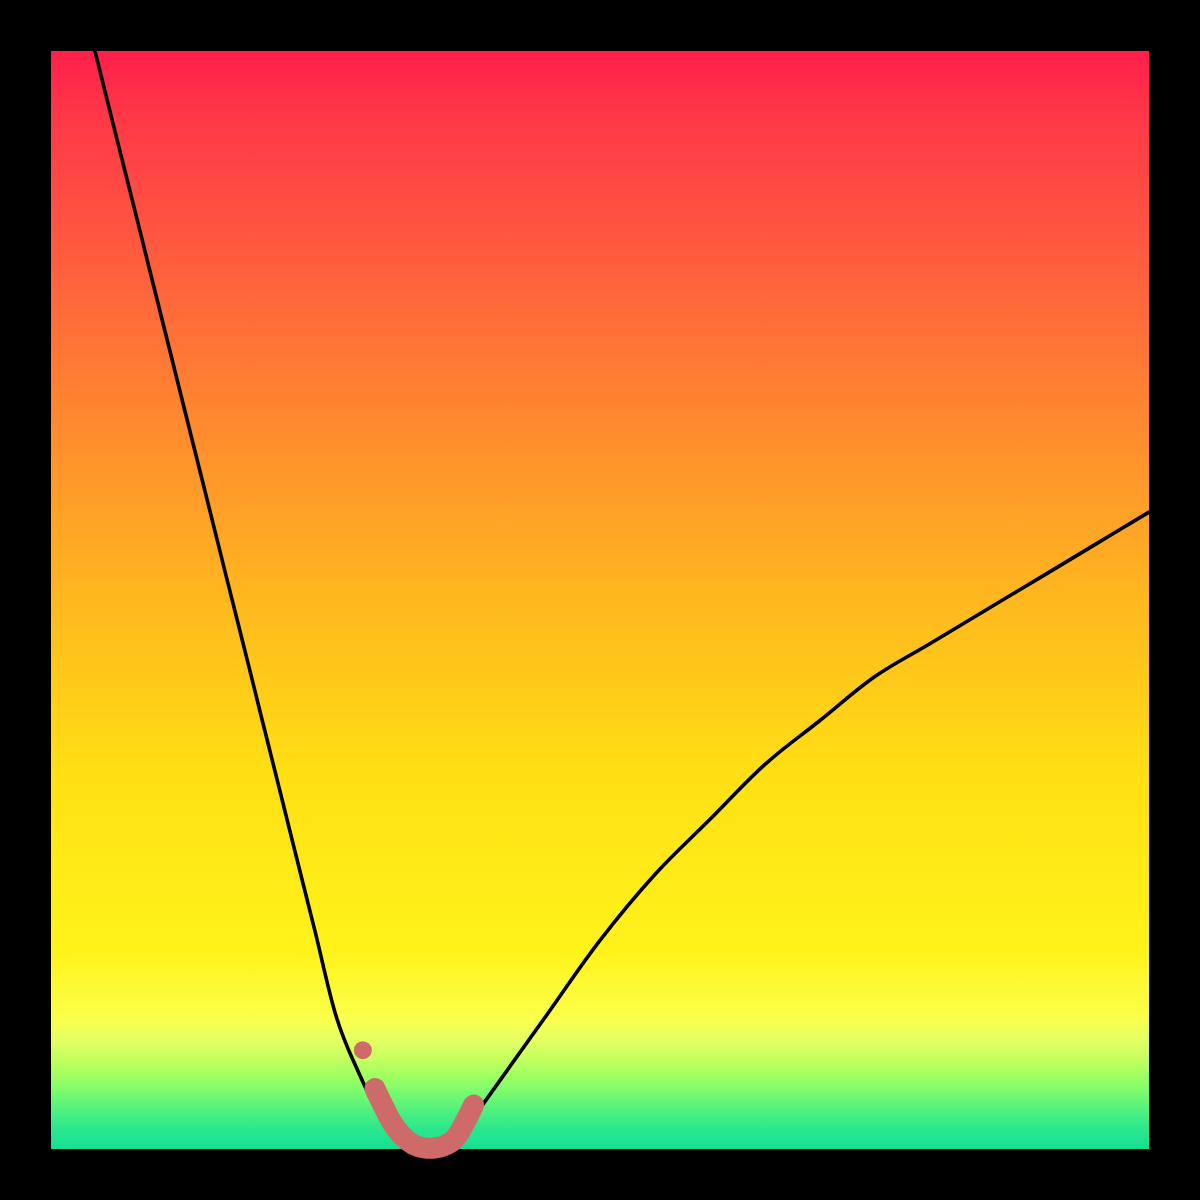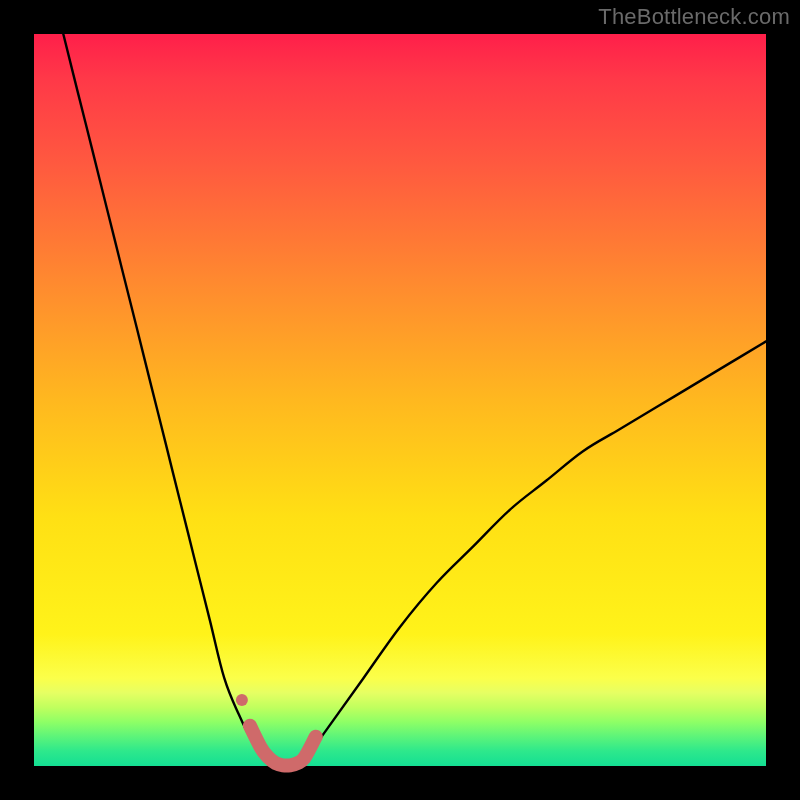--- a/index.html
+++ b/index.html
@@ -59,21 +59,20 @@
     top: 0;
     width: 732px;
     height: 732px;
     overflow: visible;
   }
 </style>
 </head>
 <body>
 
 <div class="frame">
-  <div class="watermark">TheBottleneck.com</div>
   <div class="plot">
     <svg class="curve" viewBox="0 0 732 732">
 
       <path id="curvePath" fill="none" stroke="#000" stroke-width="2.4" stroke-linecap="round" d="M 29.3 0.0 C 31.9 10.5, 38.6 37.5, 43.9 58.6 C 49.2 79.6, 53.3 96.0, 58.6 117.1 C 63.8 138.2, 67.9 154.6, 73.2 175.7 C 78.5 196.8, 82.6 213.2, 87.8 234.2 C 93.1 255.3, 97.2 271.7, 102.5 292.8 C 107.8 313.9, 111.8 330.3, 117.1 351.4 C 122.4 372.4, 126.5 388.8, 131.8 409.9 C 137.0 431.0, 141.1 447.4, 146.4 468.5 C 151.7 489.6, 155.8 506.0, 161.0 527.0 C 166.3 548.1, 170.4 564.5, 175.7 585.6 C 181.0 606.7, 185.0 627.0, 190.3 644.2 C 195.6 661.3, 199.7 668.9, 205.0 680.8 C 210.2 692.6, 215.0 702.1, 219.6 710.0 C 224.2 717.9, 226.6 720.7, 230.6 724.7 C 234.5 728.6, 236.9 730.7, 241.6 732.0 C 246.2 733.3, 250.9 733.3, 256.2 732.0 C 261.5 730.7, 264.3 731.3, 270.8 724.7 C 277.4 718.1, 282.3 709.9, 292.8 695.4 C 303.3 680.9, 316.2 662.6, 329.4 644.2 C 342.6 625.7, 352.8 610.0, 366.0 592.9 C 379.2 575.8, 389.4 563.5, 402.6 549.0 C 415.8 534.5, 426.0 525.6, 439.2 512.4 C 452.4 499.2, 462.6 487.7, 475.8 475.8 C 489.0 463.9, 499.2 457.1, 512.4 446.5 C 525.6 436.0, 535.8 426.5, 549.0 417.2 C 562.2 408.0, 572.4 403.2, 585.6 395.3 C 598.8 387.4, 609.0 381.2, 622.2 373.3 C 635.4 365.4, 645.6 359.3, 658.8 351.4 C 672.0 343.5, 682.2 337.3, 695.4 329.4 C 708.6 321.5, 725.4 311.4, 732.0 307.4"></path>
 
       <path id="markerPath" fill="none" stroke="#cf6a6a" stroke-width="14" stroke-linecap="round" d="M 215.9 691.7 C 217.9 695.7, 223.6 708.0, 226.9 713.7 C 230.2 719.4, 231.6 720.4, 234.2 723.2 C 236.9 726.0, 238.9 727.6, 241.6 729.1 C 244.2 730.5, 246.2 730.9, 248.9 731.3 C 251.5 731.7, 253.6 731.7, 256.2 731.3 C 258.8 730.9, 260.9 730.5, 263.5 729.1 C 266.2 727.6, 267.5 728.0, 270.8 723.2 C 274.1 718.5, 279.8 706.4, 281.8 702.7"></path>
       <circle id="markerDot" r="6" fill="#cf6a6a" cx="207.9" cy="666.1"></circle>
     </svg>
   </div>
 </div>

